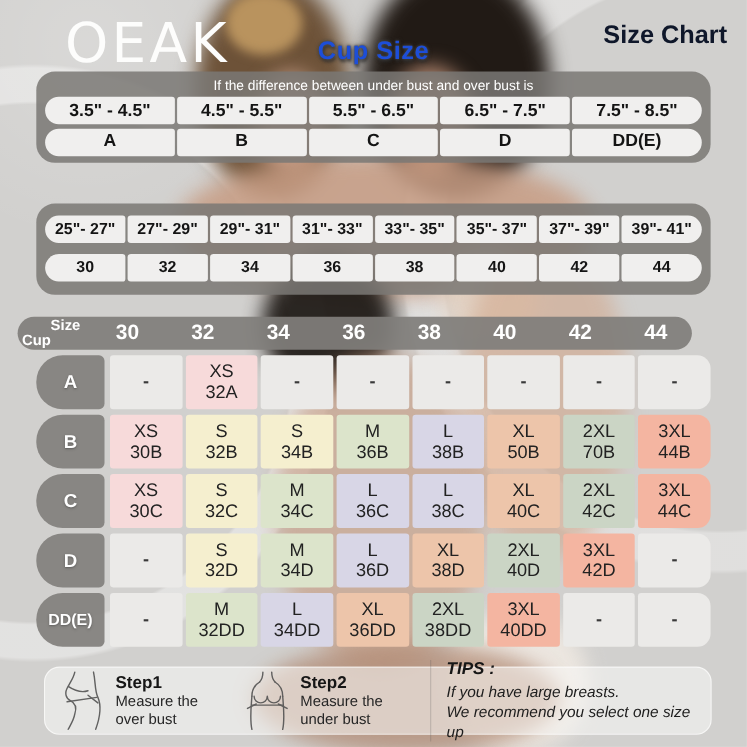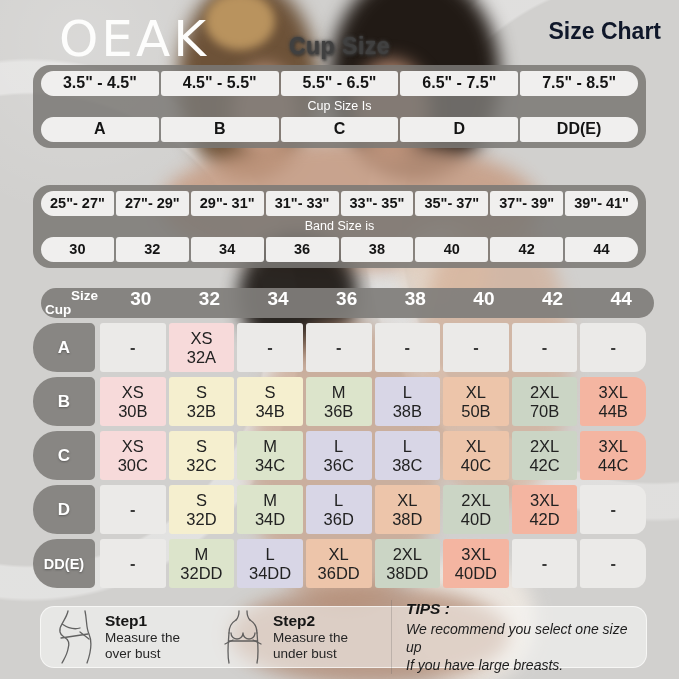--- a/index.html
+++ b/index.html
@@ -29,42 +29,42 @@
   .b-arms{left:250px;top:320px;width:190px;height:290px;background:#c69a7f;opacity:.6;}
   .b-lace{left:405px;top:555px;width:130px;height:130px;background:#efe9e2;opacity:.9;}
   .b-legs{left:230px;top:585px;width:280px;height:100px;background:#b08871;opacity:.75;}
 
   
   .brand{position:absolute;left:26px;top:10px;font-family:"DejaVu Sans",sans-serif;
     font-size:50px;color:#fdfdfc;letter-spacing:3px;font-weight:400;margin-left:33px;}
   .page-title{position:absolute;right:18px;top:18px;font-size:23px;font-weight:600;color:#0f172a;}
 
   .section-heading{position:absolute;left:0;right:0;text-align:center;
-    font-size:23px;font-weight:800;color:#404040;letter-spacing:.5px;
+    font-size:23px;font-weight:800;color:#1d4ed8;letter-spacing:.5px;
     text-shadow:0 0 4px rgba(70,70,70,.95),0 0 2px rgba(70,70,70,.95),1px 2px 3px rgba(40,40,40,.75);}
   .cup-heading{top:33px;}
   .band-heading{top:150px;}
 
   
   .panel{position:absolute;left:33px;width:613px;height:83px;
     background:rgba(122,120,117,.86);border-radius:17px;
     display:flex;flex-direction:column;justify-content:space-evenly;padding:2px 0 3px;box-sizing:border-box;}
   .cup-panel{top:65px;}
   .band-panel{top:185px;}
   .panel-caption{color:#fff;font-size:12.5px;line-height:14px;text-align:center;font-weight:500;}
   .cells-row{display:flex;gap:2px;margin:0 8px;height:25px;}
   .cell{flex:1;background:#f0efee;display:flex;align-items:center;justify-content:center;
     font-size:16px;font-weight:600;color:#141414;border-radius:3px;white-space:nowrap;}
   .band-panel .cell{font-size:14.5px;}
   .cell.first{border-radius:14px 3px 3px 14px;}
   .cell.last{border-radius:3px 14px 14px 3px;}
 
   
-  .matrix-header{position:absolute;left:41px;top:288px;width:613px;height:30px;
-    background:rgba(128,126,123,.93);border-radius:15px;display:flex;gap:3px;box-sizing:border-box;}
+  .matrix-header{position:absolute;left:16px;top:288px;width:613px;height:30px;
+    background:rgba(128,126,123,.93);border-radius:15px;display:flex;gap:3px;align-items:center;box-sizing:border-box;}
   .corner{width:62px;margin-right:2px;position:relative;height:100%;flex:none;}
   .corner .c-size{position:absolute;top:0;left:30px;font-size:13.5px;font-weight:700;color:#fff;}
   .corner .c-cup{position:absolute;bottom:1px;left:4px;font-size:13.5px;font-weight:700;color:#fff;}
   .m-col{flex:1;text-align:center;color:#fff;font-weight:700;font-size:19px;}
   .m-row{position:absolute;left:33px;width:613px;height:49px;display:flex;gap:3px;}
   .m-label{width:62px;margin-right:2px;flex:none;background:rgba(130,128,125,.93);
     border-radius:24px 5px 5px 24px;color:#fff;font-weight:700;font-size:17px;
     display:flex;align-items:center;justify-content:center;
     text-shadow:0 1px 2px rgba(50,50,50,.5);}
   .m-label.small{font-size:14.5px;}
@@ -105,28 +105,28 @@
     <div class="blob b-lace"></div>
     <div class="blob b-legs"></div>
   </div>
 
   <div class="brand">OEAK</div>
   <div class="page-title">Size Chart</div>
 
   <div class="section-heading cup-heading">Cup Size</div>
 
   <div class="panel cup-panel">
+    <div class="panel-caption">If the difference between under bust and over bust is</div>
     <div class="cells-row" id="cup-ranges">
         <div class="cell first">3.5" - 4.5"</div>
         <div class="cell">4.5" - 5.5"</div>
         <div class="cell">5.5" - 6.5"</div>
         <div class="cell">6.5" - 7.5"</div>
         <div class="cell last">7.5" - 8.5"</div>
       </div>
-    <div class="panel-caption">Cup Size Is</div>
     <div class="cells-row" id="cup-values">
         <div class="cell first">A</div>
         <div class="cell">B</div>
         <div class="cell">C</div>
         <div class="cell">D</div>
         <div class="cell last">DD(E)</div>
       </div>
   </div>
 
 
@@ -134,21 +134,20 @@
     <div class="cells-row" id="band-ranges">
         <div class="cell first">25"- 27"</div>
         <div class="cell">27"- 29"</div>
         <div class="cell">29"- 31"</div>
         <div class="cell">31"- 33"</div>
         <div class="cell">33"- 35"</div>
         <div class="cell">35"- 37"</div>
         <div class="cell">37"- 39"</div>
         <div class="cell last">39"- 41"</div>
       </div>
-    <div class="panel-caption">Band Size is</div>
     <div class="cells-row" id="band-values">
         <div class="cell first">30</div>
         <div class="cell">32</div>
         <div class="cell">34</div>
         <div class="cell">36</div>
         <div class="cell">38</div>
         <div class="cell">40</div>
         <div class="cell">42</div>
         <div class="cell last">44</div>
       </div>
@@ -356,18 +355,18 @@
       <path d="M6 23 C5 35 4 44 6 53 M34 23 C35 35 36 44 34 53"></path>
       <path d="M2 34 L10 30 M38 34 L30 30"></path>
     </svg>
     <div class="step">
       <div class="lbl">Step2</div>
       <div class="ln">Measure the</div>
       <div class="ln">under bust</div>
     </div>
     <div class="tips">
       <div class="lbl">TIPS :</div>
+      <div class="ln">If you have large breasts.</div>
       <div class="ln">We recommend you select one size up</div>
-      <div class="ln">If you have large breasts.</div>
     </div>
   </div>
 
 </div>
 
 </body></html>

